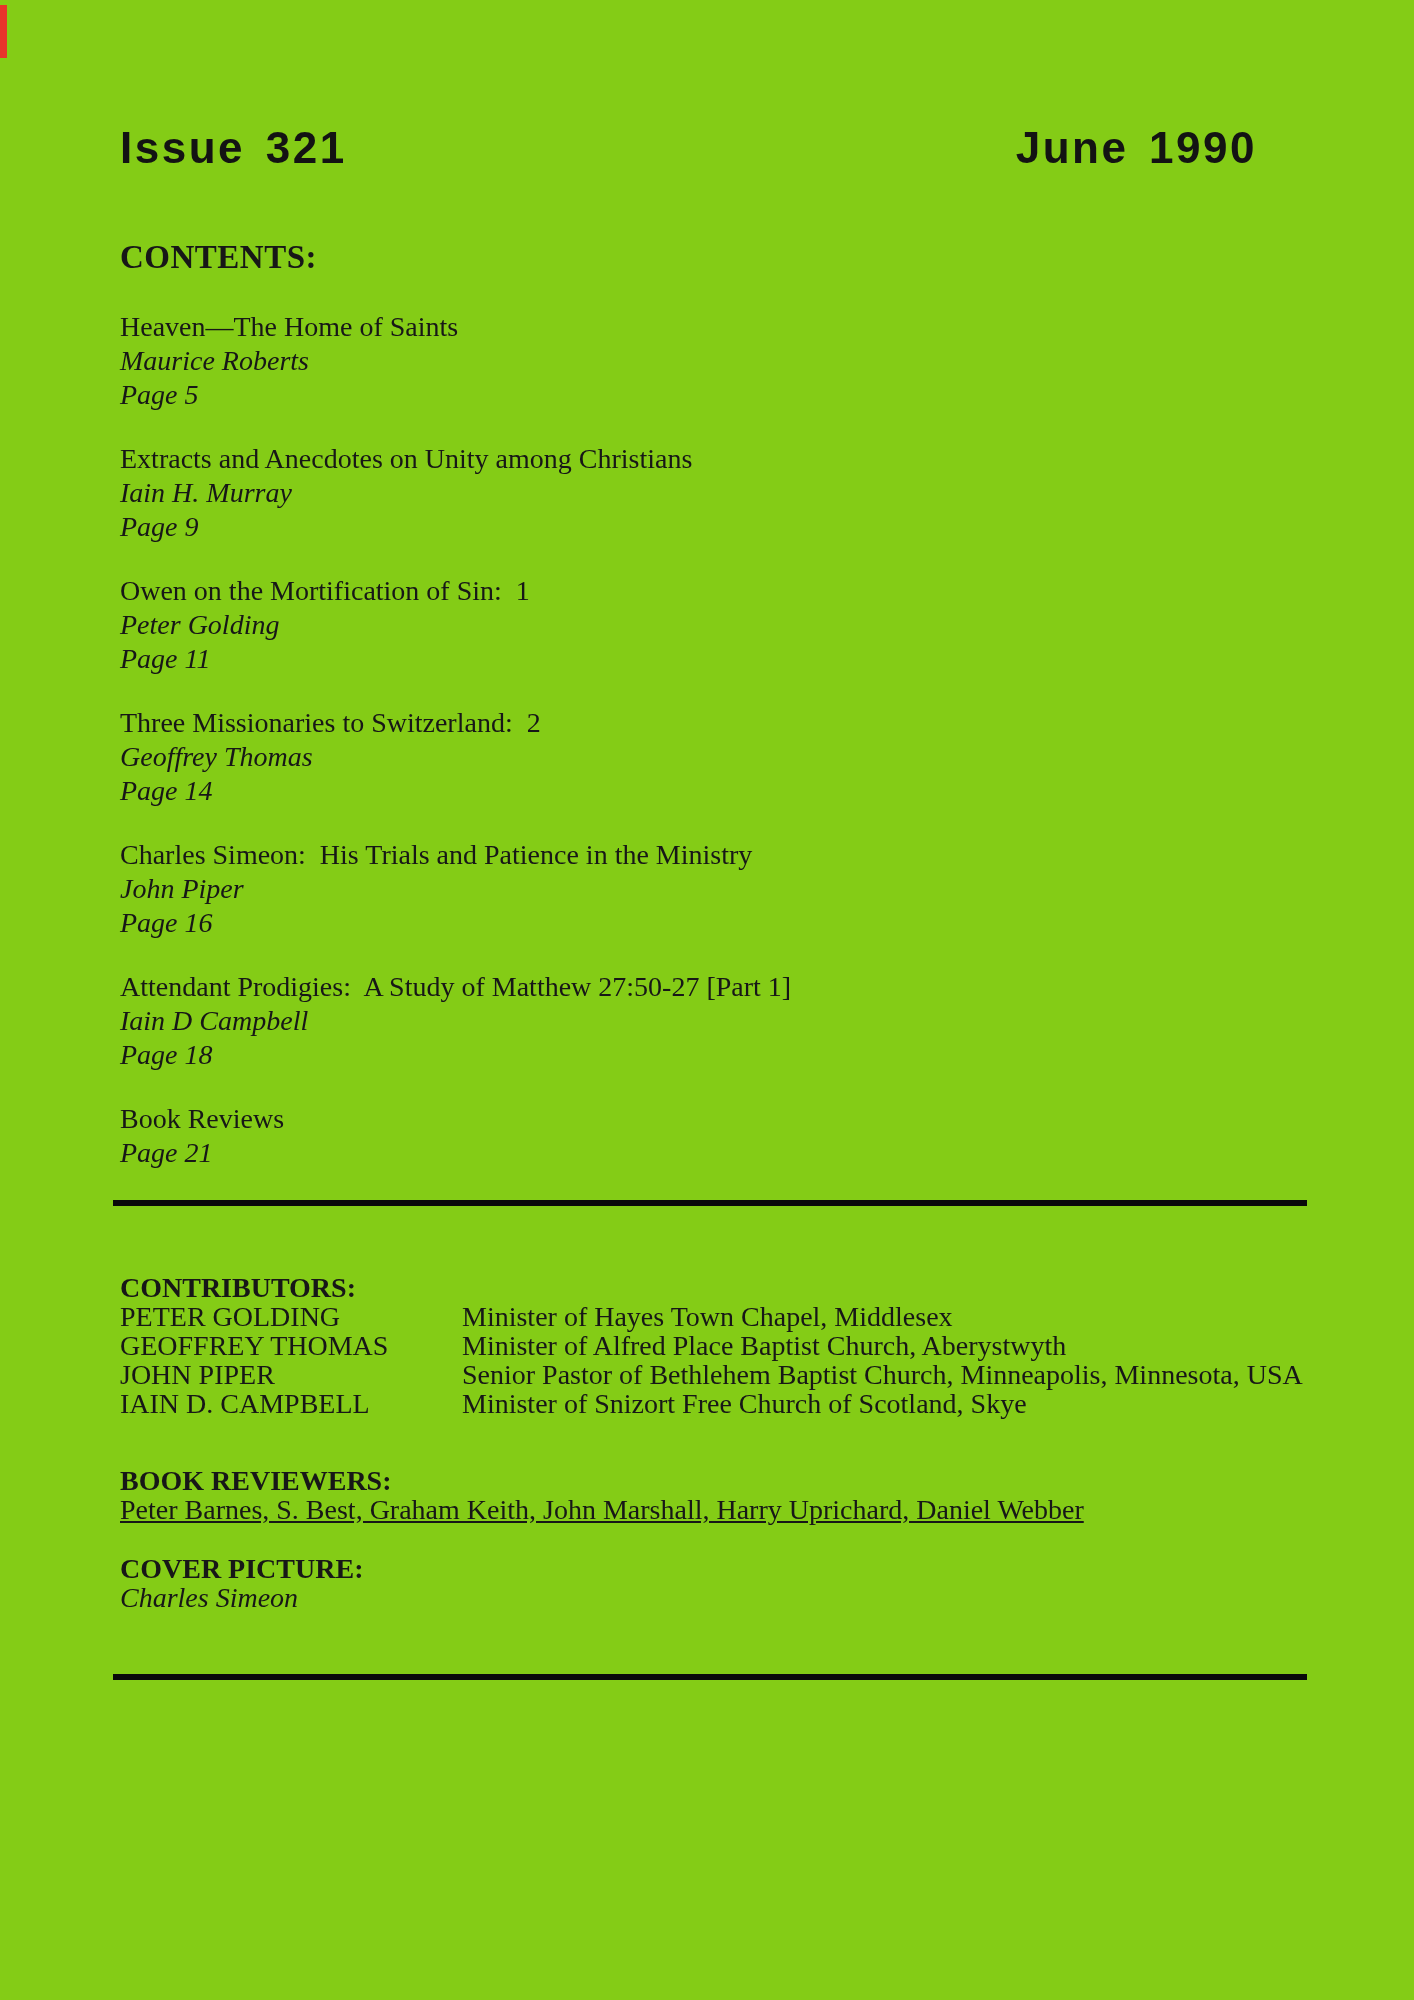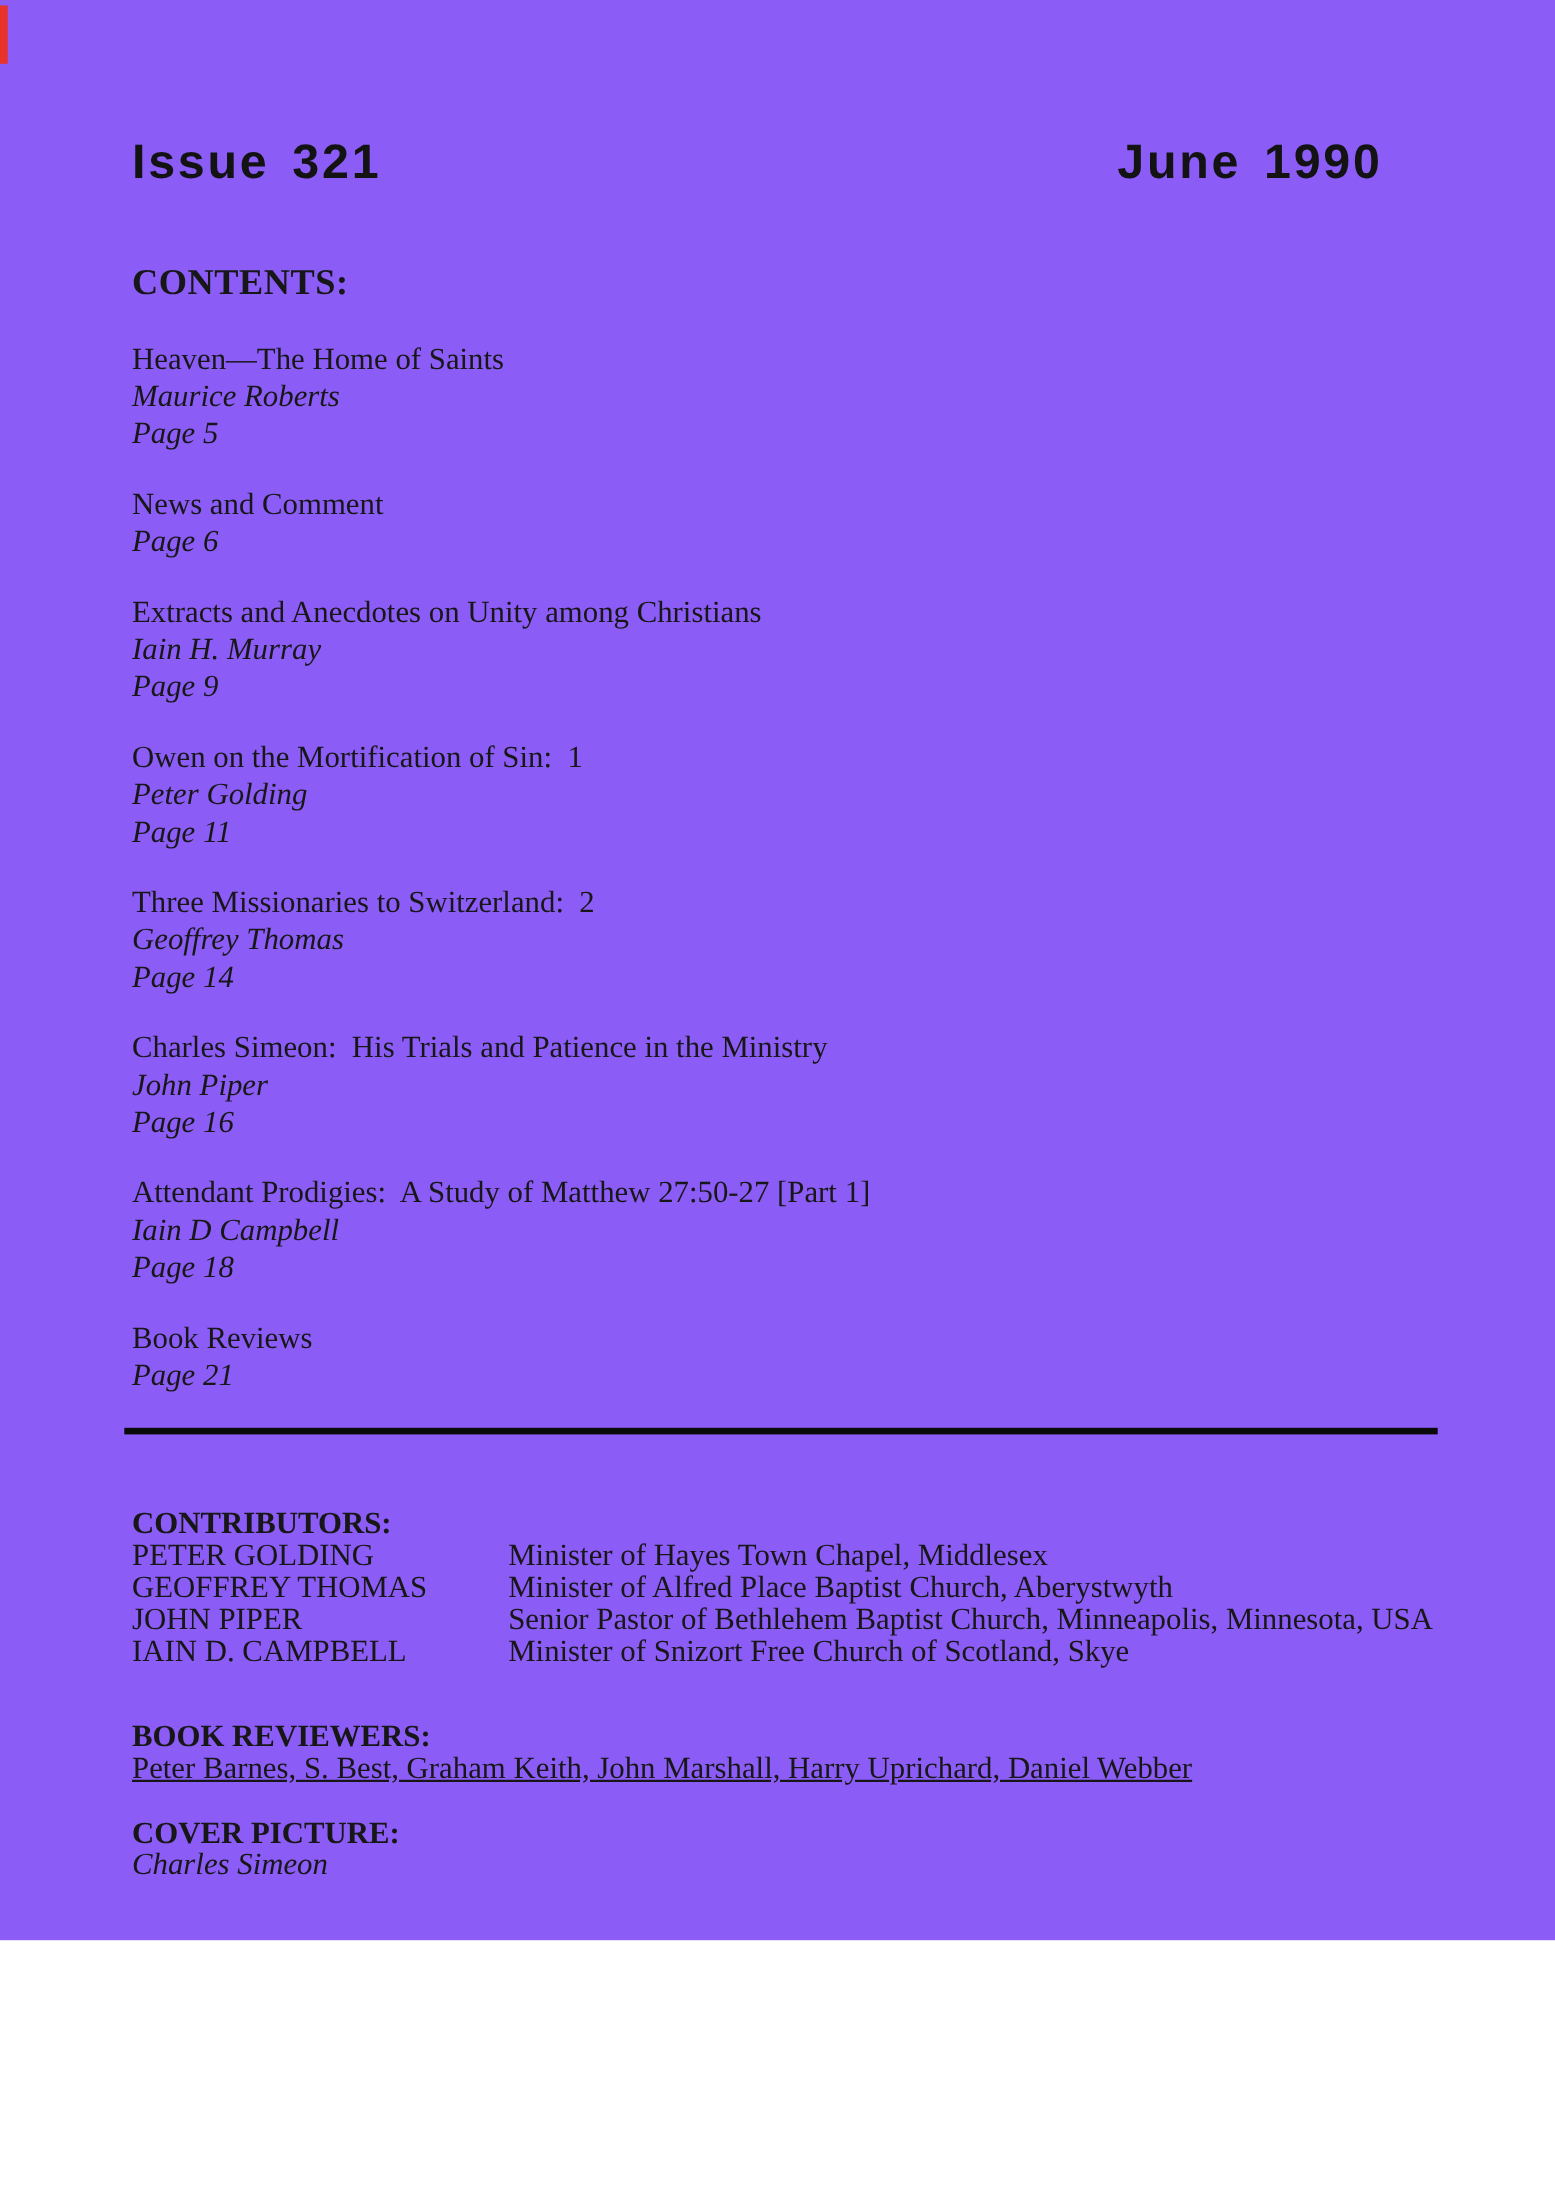--- a/index.html
+++ b/index.html
@@ -1,22 +1,22 @@
 <!DOCTYPE html>
 <html><head>
 <meta charset="utf-8">
 <title>Contents Page</title>
 <style>
   html, body { margin: 0; padding: 0; background: #ffffff; }
 
   .page {
     position: relative;
     width: 1414px;
-    height: 1764px;
-    background: #8b5cf6;
+    height: 2000px;
+    background: #84cc16;
     overflow: hidden;
     color: #171717;
     font-family: "Liberation Serif", "DejaVu Serif", serif;
     -webkit-font-smoothing: antialiased;
   }
 
   .corner-mark {
     position: absolute;
     left: 0;
     top: 5px;
@@ -116,24 +116,20 @@
     <div class="contents-heading">CONTENTS:</div>
 
     <div class="toc">
 
       <div class="toc-entry">
         <div class="title">Heaven—The Home of Saints</div>
         <div class="author">Maurice Roberts</div>
         <div class="pageref">Page 5</div>
       </div>
 
-      <div class="toc-entry">
-        <div class="title">News and Comment</div>
-        <div class="pageref">Page 6</div>
-      </div>
 
       <div class="toc-entry">
         <div class="title">Extracts and Anecdotes on Unity among Christians</div>
         <div class="author">Iain H. Murray</div>
         <div class="pageref">Page 9</div>
       </div>
 
       <div class="toc-entry">
         <div class="title">Owen on the Mortification of Sin:  1</div>
         <div class="author">Peter Golding</div>

